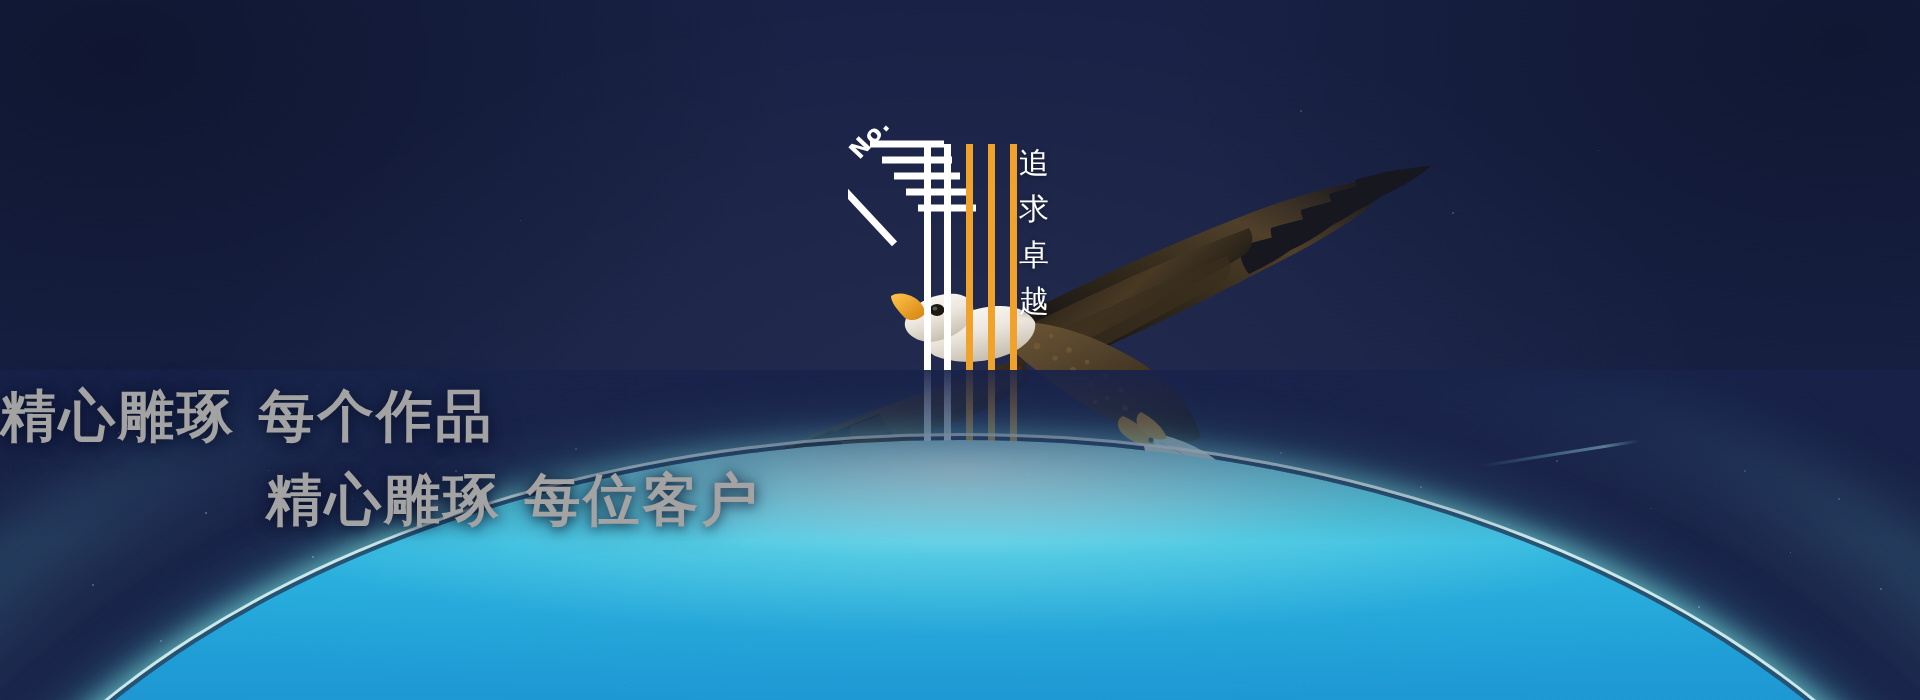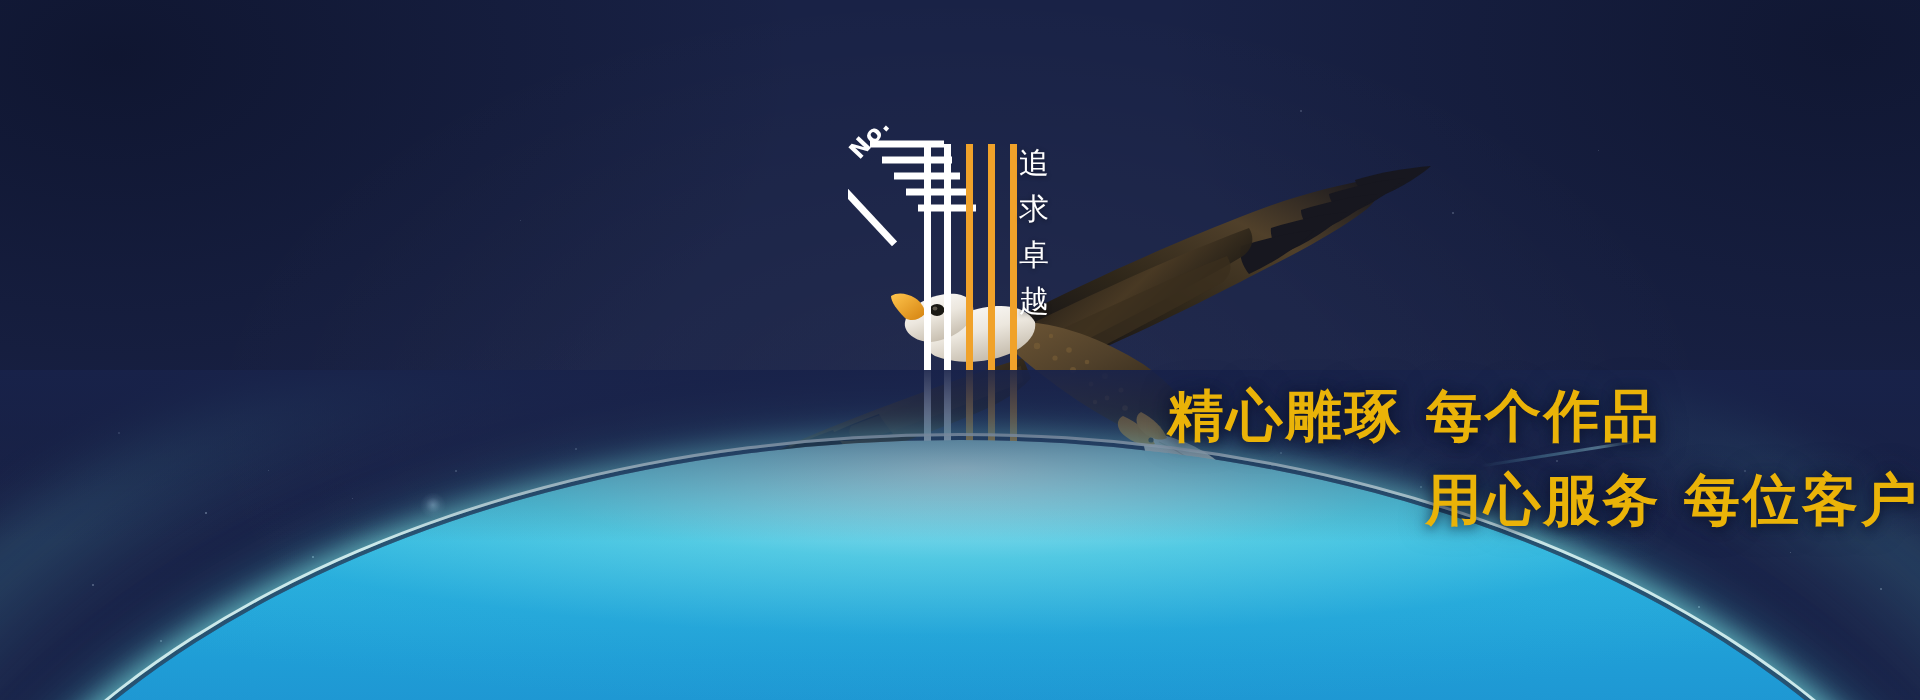--- a/index.html
+++ b/index.html
@@ -205,22 +205,22 @@
     height: 350px;
     pointer-events: none;
   }
 
   
   .headline {
     position: absolute;
     left: 0;
     top: 374px;
     width: 1920px;
-    text-align: right;
-    color: #eab308;
+    text-align: left;
+    color: #a3a3a3;
     font-weight: 700;
     font-size: 56px;
     line-height: 84px;
     letter-spacing: 3px;
     text-shadow: 0 2px 12px rgba(8,14,38,0.75), 0 0 28px rgba(10,18,48,0.55);
     font-family: "DejaVu Sans", "Liberation Sans", sans-serif;
   }
   .headline .line1 {
     display: block;
     padding-right: 258px;
@@ -439,16 +439,16 @@
   <div class="horizon-wrap">
     <div class="atmo-halo"></div>
     <div class="planet-body"></div>
     <div class="planet-rim"></div>
     <div class="atmo-core"></div>
     <div class="horizon-fade"></div>
   </div>
 
   <div class="headline">
     <span class="line1">精心雕琢 每个作品</span>
-    <span class="line2">用心服务 每位客户</span>
+    <span class="line2">精心雕琢 每位客户</span>
   </div>
 
 </div>
 
 </body></html>

